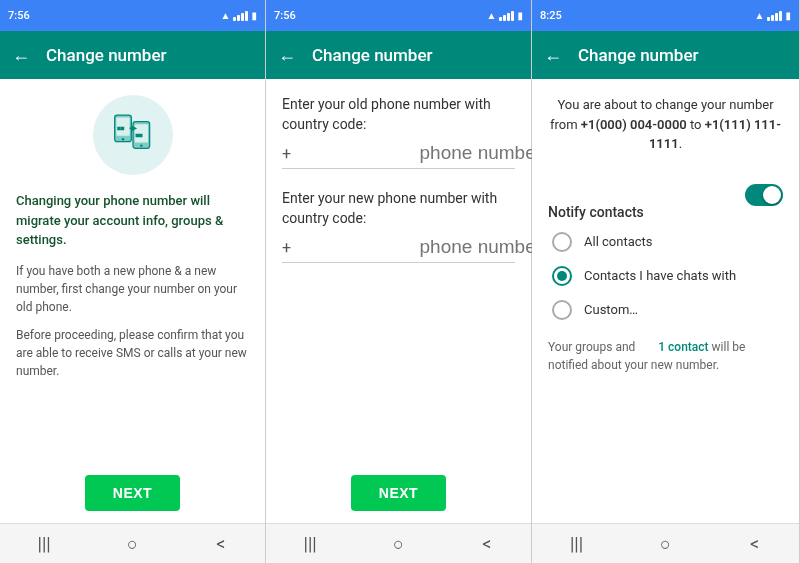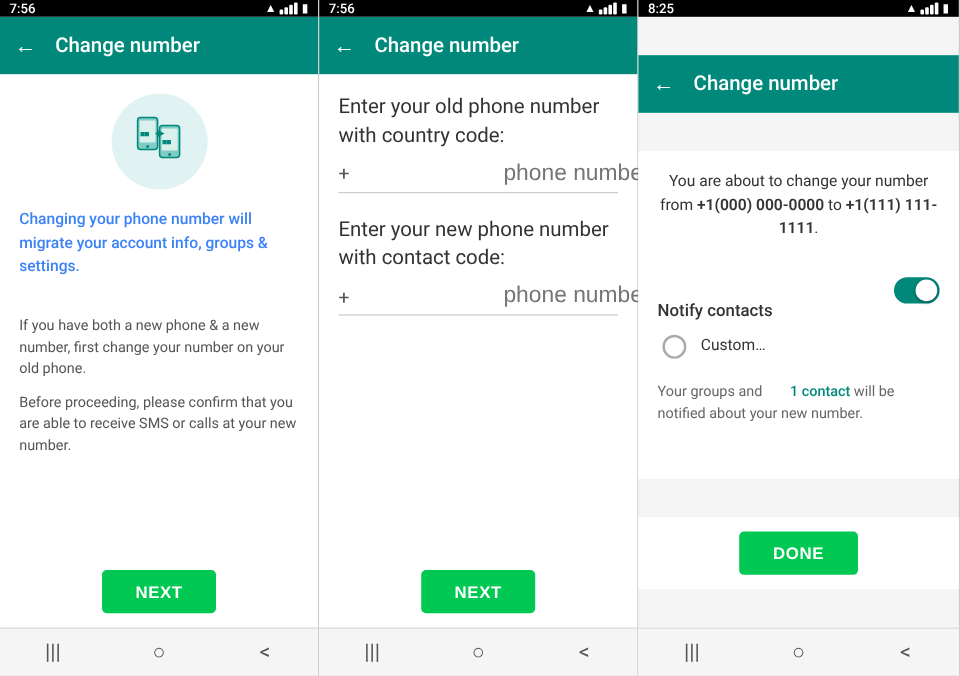--- a/index.html
+++ b/index.html
@@ -18,22 +18,22 @@
       height: 563px;
       background: #f5f5f5;
       display: flex;
       flex-direction: column;
       border-right: 1px solid #ccc;
       position: relative;
     }
 
     
     .status-bar {
-      background: #000000;
-      height: 14px;
+      background: #3b82f6;
+      height: 31px;
       display: flex;
       align-items: center;
       justify-content: space-between;
       padding: 0 8px;
       color: white;
       font-size: 11px;
       font-weight: 500;
     }
 
     .status-left { display: flex; align-items: center; gap: 4px; }
@@ -89,36 +89,36 @@
       justify-content: center;
     }
 
     .phone-icon-svg {
       width: 50px;
       height: 50px;
     }
 
     .main-text {
       font-size: 13px;
-      color: #3b82f6;
+      color: #14532d;
       font-weight: 500;
-      margin-bottom: 29px;
+      margin-bottom: 12px;
       line-height: 1.5;
     }
 
     .sub-text {
       font-size: 12px;
       color: #555;
       line-height: 1.5;
       margin-bottom: 10px;
     }
 
     
     .input-section-label {
-      font-size: 17px;
+      font-size: 14px;
       color: #333;
       margin-bottom: 8px;
       line-height: 1.4;
     }
 
     .input-row {
       display: flex;
       align-items: center;
       border-bottom: 1px solid #ccc;
       margin-bottom: 20px;
@@ -378,39 +378,39 @@
     <span class="app-bar-title">Change number</span>
   </div>
 
   <div class="content">
     <p class="input-section-label">Enter your old phone number with country code:</p>
     <div class="input-row">
       <span class="plus-sign">+</span>
       <input type="text" class="phone-input" placeholder="phone number" style="">
     </div>
 
-    <p class="input-section-label">Enter your new phone number with contact code:</p>
+    <p class="input-section-label">Enter your new phone number with country code:</p>
     <div class="input-row">
       <span class="plus-sign">+</span>
       <input type="text" class="phone-input" placeholder="phone number" style="">
     </div>
   </div>
 
   <div class="bottom-area">
     <button class="next-btn">NEXT</button>
   </div>
 
   <div class="nav-bar">
     <span class="nav-btn">|||</span>
     <span class="nav-btn">○</span>
     <span class="nav-btn">&lt;</span>
   </div>
 </div>
 
-<div class="phone-panel" style="width:268px;gap:32px;">
+<div class="phone-panel" style="width:268px;">
 
   <div class="status-bar">
     <div class="status-left">
       <span>8:25</span>
     </div>
     <div class="status-right">
       <span>▲</span>
       <div class="signal-bars">
         <div class="signal-bar" style="height:4px"></div>
         <div class="signal-bar" style="height:6px"></div>
@@ -421,44 +421,51 @@
     </div>
   </div>
 
   <div class="app-bar">
     <span class="back-arrow">←</span>
     <span class="app-bar-title">Change number</span>
   </div>
 
   <div class="content">
     <p class="change-info-text">
-      <span>You are about to change your number from </span><span class="number-highlight">+1(000) 000-0000</span><span> to </span><span class="number-highlight">+1(111) 111-1111</span><span>.</span>
+      <span>You are about to change your number from </span><span class="number-highlight">+1(000) 004-0000</span><span> to </span><span class="number-highlight">+1(111) 111-1111</span><span>.</span>
     </p>
 
     <div class="section-divider">
       <span class="notify-label">Notify contacts</span>
       <div class="toggle-switch">
         <div class="toggle-knob"></div>
       </div>
     </div>
 
-
+    <div class="radio-option">
+      <div class="radio-outer"></div>
+      <span class="radio-label">All contacts</span>
+    </div>
+
+    <div class="radio-option">
+      <div class="radio-outer selected">
+        <div class="radio-inner"></div>
+      </div>
+      <span class="radio-label">Contacts I have chats with</span>
+    </div>
 
     <div class="radio-option">
       <div class="radio-outer"></div>
       <span class="radio-label">Custom…</span>
     </div>
 
     <p class="groups-text">
       <span>Your groups and </span><span class="contact-link">1 contact</span><span> will be notified about your new number.</span>
     </p>
   </div>
 
-  <div class="bottom-area">
-    <button class="next-btn">DONE</button>
-  </div>
 
   <div class="nav-bar">
     <span class="nav-btn">|||</span>
     <span class="nav-btn">○</span>
     <span class="nav-btn">&lt;</span>
   </div>
 </div>
 
 </body></html>

